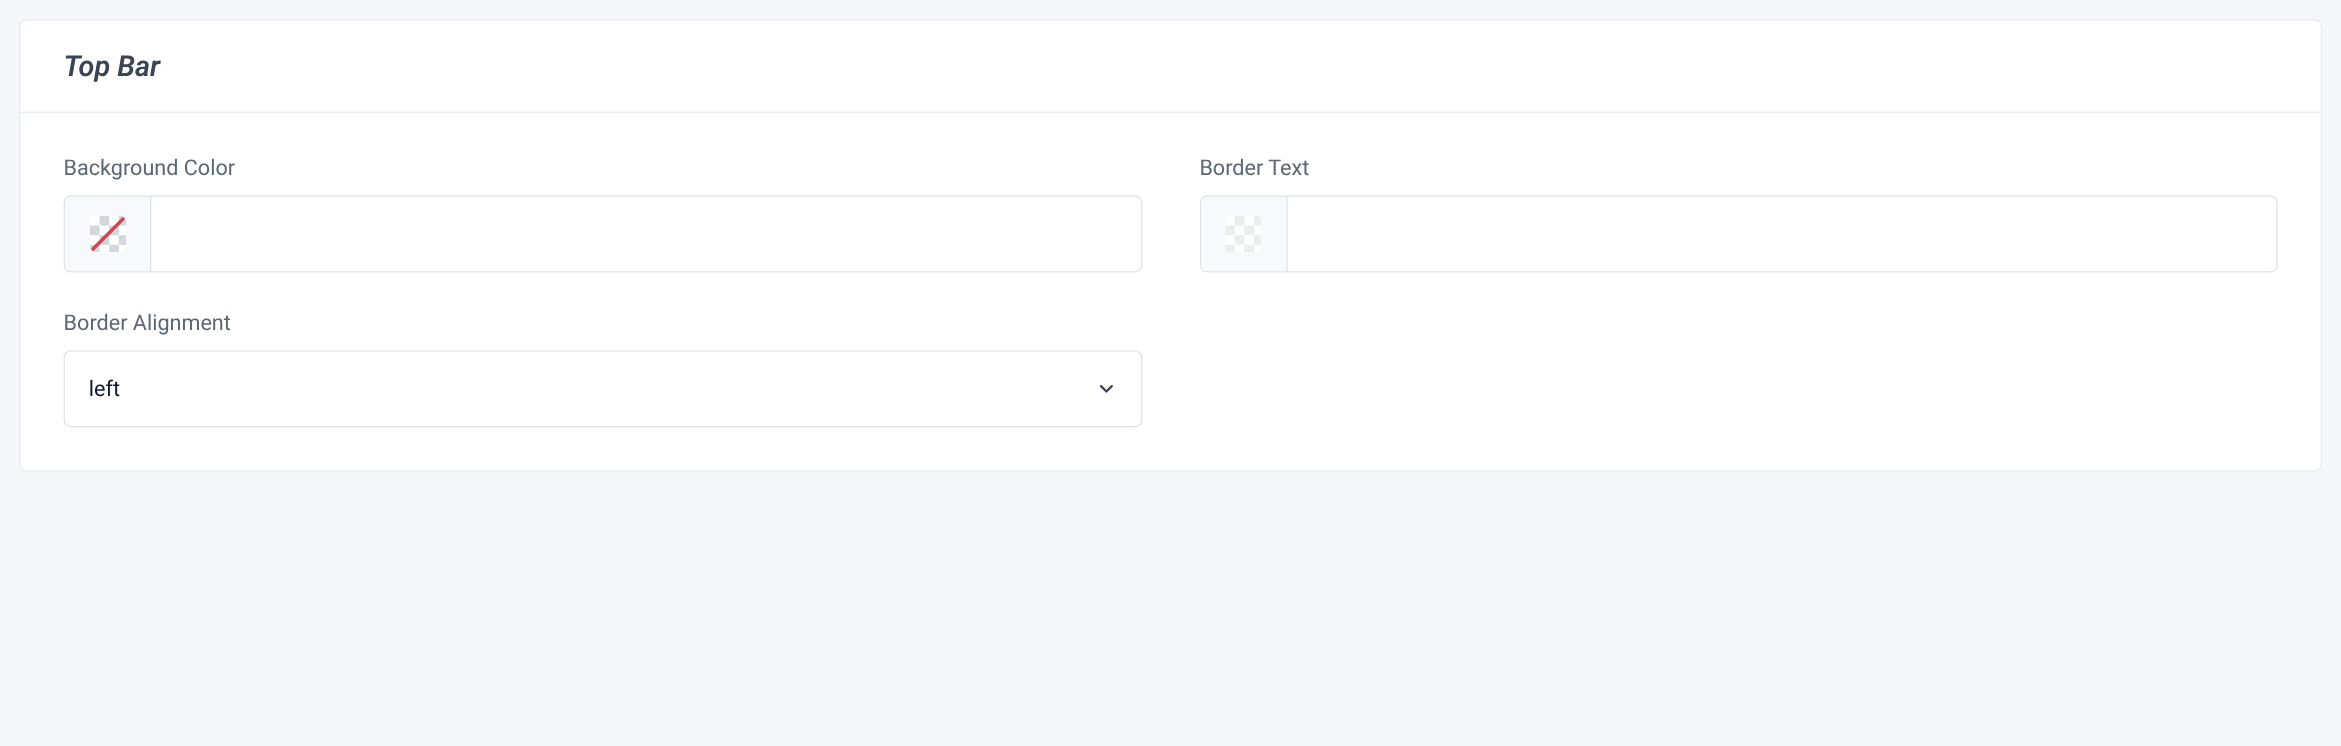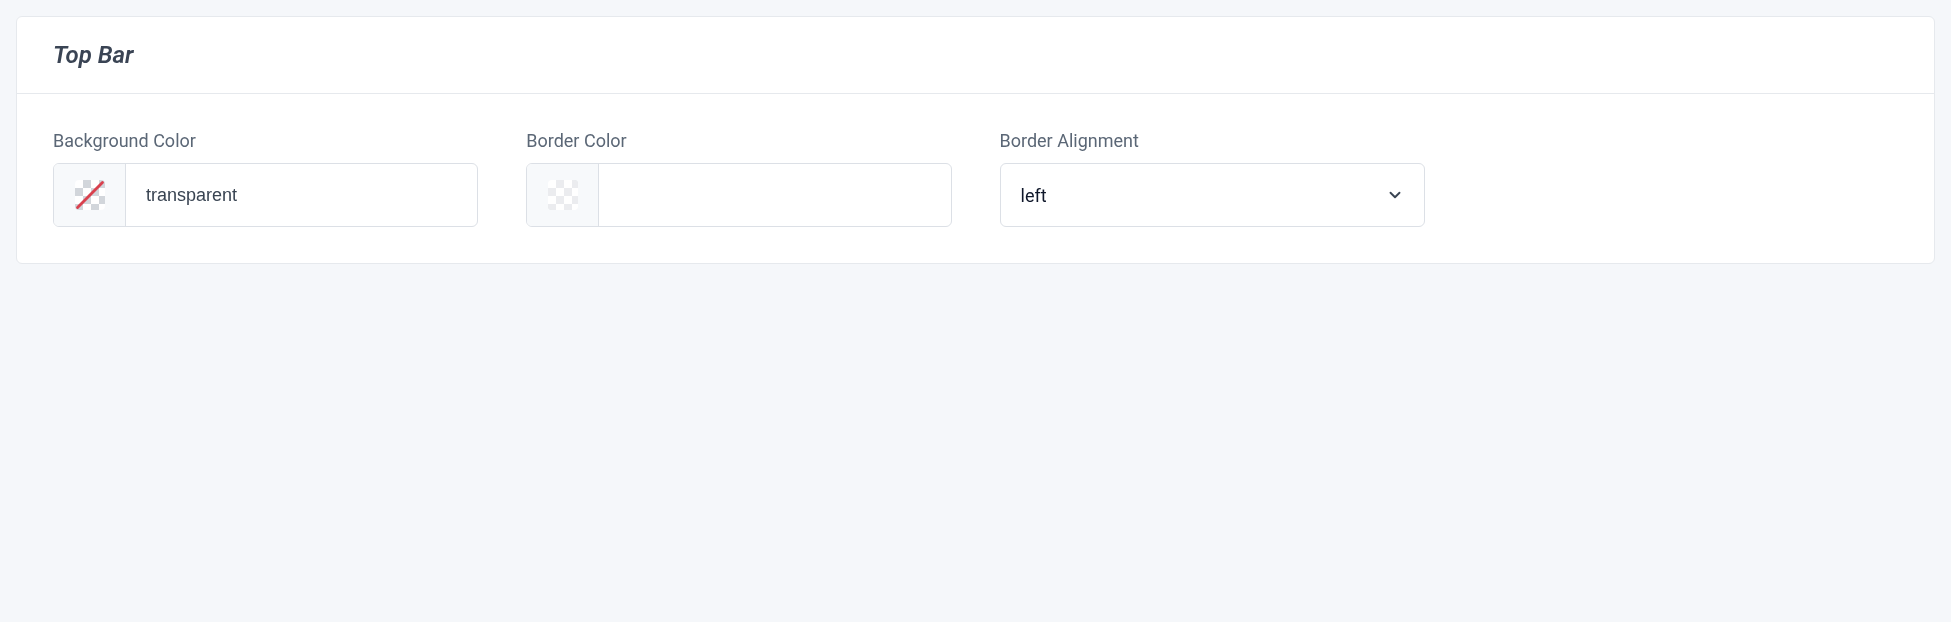--- a/index.html
+++ b/index.html
@@ -21,21 +21,21 @@
     font-style: italic;
   }
   .card-title {
     font-size: 24px;
     font-weight: 600;
     color: #3a4454;
   }
   .card-body {
     padding: 36px;
     display: grid;
-    grid-template-columns: 1fr 1fr 1fr 1fr;
+    grid-template-columns: 1fr 1fr;
     column-gap: 48px;
     row-gap: 32px;
   }
   .field-label {
     font-size: 18px;
     color: #5b6776;
     margin-bottom: 12px;
     display: block;
     font-weight: 400;
   }
@@ -131,27 +131,26 @@
     <div class="field">
       <label class="field-label">Background Color</label>
       <div class="input-group">
         <div class="swatch-wrap">
           <div class="swatch checker">
             <svg class="slash" viewBox="0 0 30 30">
               <line x1="4" y1="26" x2="26" y2="4" stroke="#d9414e" stroke-width="2.5" stroke-linecap="round"></line>
             </svg>
           </div>
         </div>
-        <input type="text" class="input-text" value="transparent" style="">
       </div>
     </div>
 
 
     <div class="field">
-      <label class="field-label">Border Color</label>
+      <label class="field-label">Border Text</label>
       <div class="input-group">
         <div class="swatch-wrap">
           <div class="swatch checker faded"></div>
         </div>
       </div>
     </div>
 
     <div class="field">
       <label class="field-label">Border Alignment</label>
       <div class="select-wrap">

